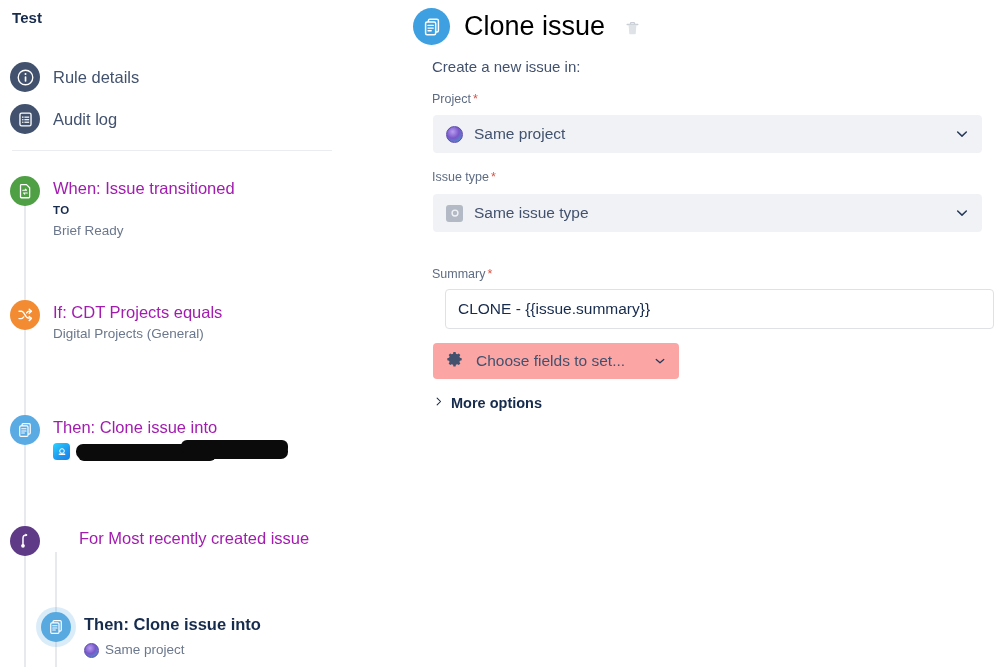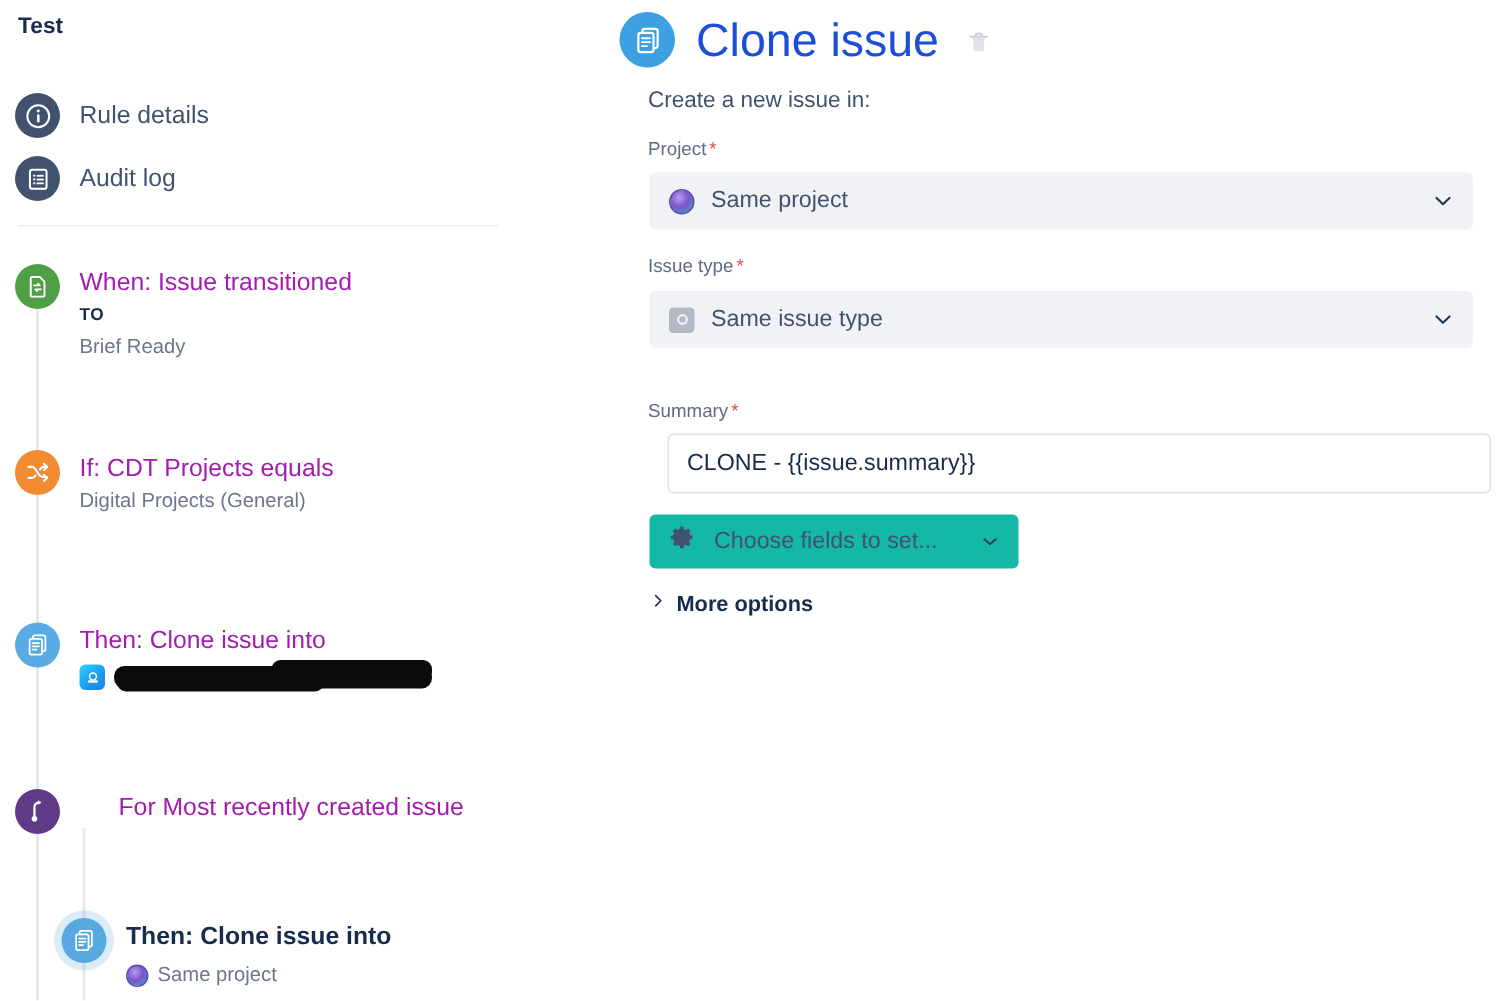--- a/index.html
+++ b/index.html
@@ -123,21 +123,21 @@
     position: absolute; left: 13px; top: 8px;
     display: flex; align-items: center; gap: 14px;
   }
   .hdr-icon {
     width: 37px; height: 37px; border-radius: 50%;
     background: #3ea0e0;
     display: flex; align-items: center; justify-content: center;
     flex: none;
   }
   .hdr-title {
-    font-size: 31px; font-weight: 400; color: #1d4ed8; line-height: 1;
+    font-size: 27px; font-weight: 400; color: #000000; line-height: 1;
   }
   .trash-btn {
     width: 22px; height: 22px; display: flex; align-items: center;
     justify-content: center; cursor: pointer; margin-left: 2px; margin-top: 3px;
   }
 
   .intro {
     position: absolute; left: 32px; top: 58px;
     font-size: 15px; color: #42526e;
   }
@@ -171,21 +171,21 @@
     background: #fff; border: 1.5px solid #dfe1e6; border-radius: 4px;
     font-family: "Liberation Sans", sans-serif;
     font-size: 15.5px; color: #172b4d;
     padding: 0 12px;
     margin-left: 12px;
   }
 
   .fields-btn {
     position: absolute; left: 433px; top: 343px;
     width: 246px; height: 36px;
-    background: #14b8a6; border-radius: 4px;
+    background: #fca5a5; border-radius: 4px;
     display: flex; align-items: center; padding: 0 12px;
     gap: 12px; cursor: pointer;
   }
   .fields-btn .lbl { font-size: 15.5px; color: #42526e; flex: 1; }
 
   .more-options {
     position: absolute; left: 433px; top: 394px;
     display: flex; align-items: center; gap: 7px; cursor: pointer;
   }
   .more-options .lbl {

